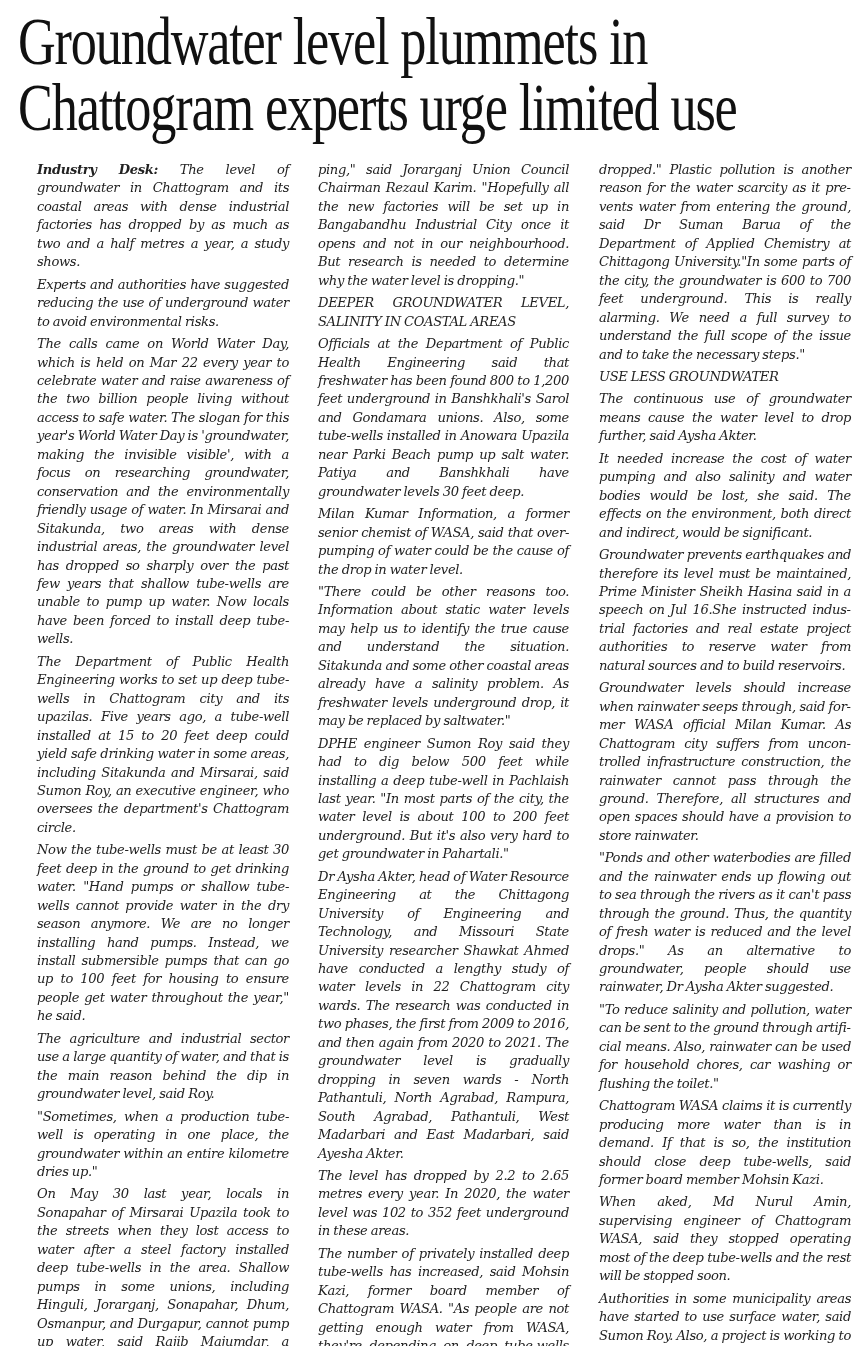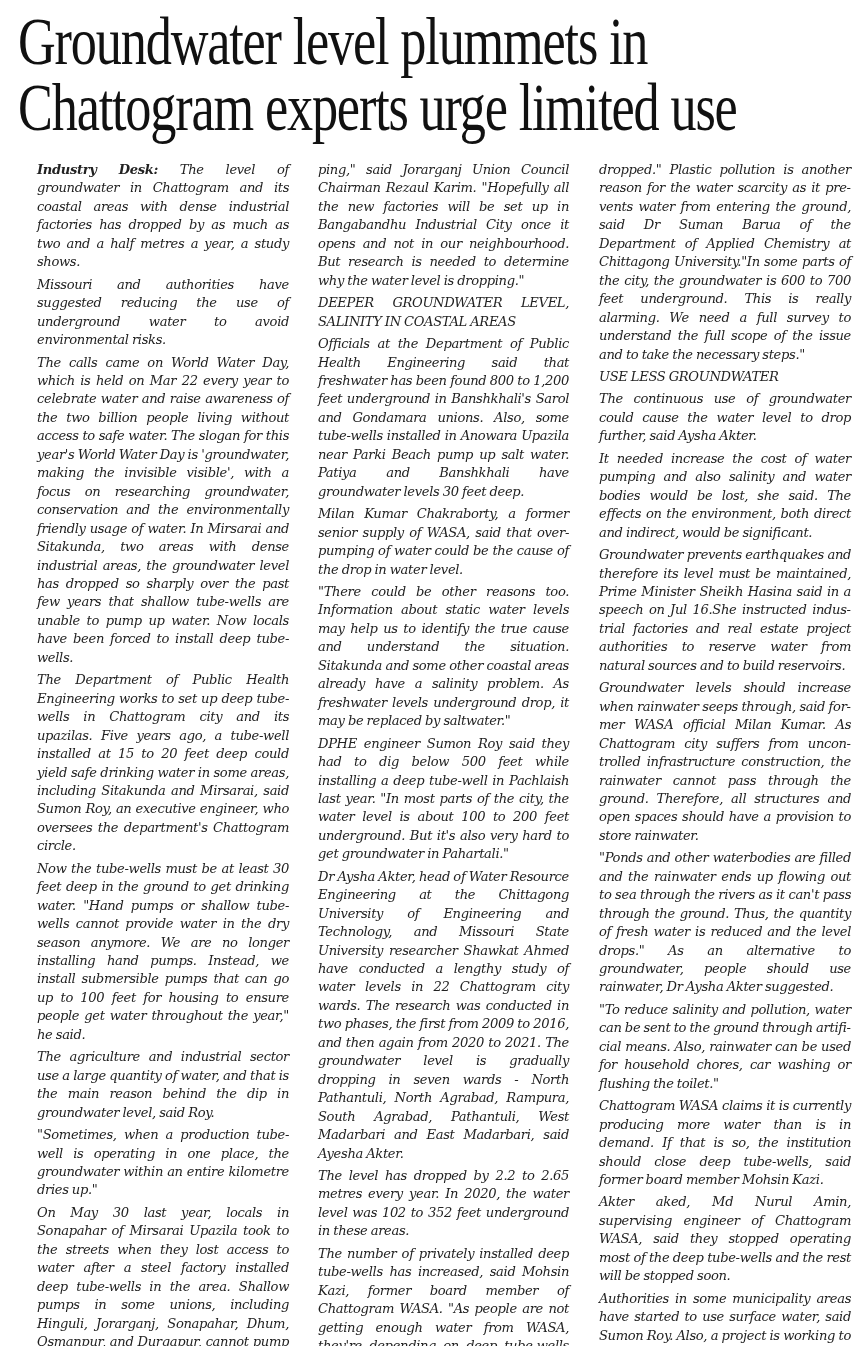--- a/index.html
+++ b/index.html
@@ -30,45 +30,45 @@
 </head>
 <body>
 
 <h1 class="headline" style="margin:0;font-weight:normal;">
   <div>Groundwater level plummets in</div>
   <div>Chattogram experts urge limited use</div>
 </h1>
 
 <div class="col" id="col1">
     <p><span class="byline">Industry Desk:</span><span> The level of groundwater in Chattogram and its coastal areas with dense industrial factories has dropped by as much as two and a half metres a year, a study shows.</span></p>
-    <p>Missouri and authorities have suggested reducing the use of underground water to avoid environmental risks.</p>
+    <p>Experts and authorities have suggested reducing the use of underground water to avoid environmental risks.</p>
     <p>The calls came on World Water Day, which is held on Mar 22 every year to cel­ebrate water and raise awareness of the two billion people living without access to safe water. The slogan for this year's World Water Day is 'groundwater, mak­ing the invisible visible', with a focus on researching groundwater, conservation and the environmentally friendly usage of water. In Mirsarai and Sitakunda, two areas with dense industrial areas, the groundwater level has dropped so sharply over the past few years that shal­low tube-wells are unable to pump up water. Now locals have been forced to install deep tube-wells.</p>
     <p>The Department of Public Health Engineering works to set up deep tube-wells in Chattogram city and its upazilas. Five years ago, a tube-well installed at 15 to 20 feet deep could yield safe drinking water in some areas, including Sitakunda and Mirsarai, said Sumon Roy, an execu­tive engineer, who oversees the depart­ment's Chattogram circle.</p>
     <p>Now the tube-wells must be at least 30 feet deep in the ground to get drinking water. "Hand pumps or shallow tube-wells cannot provide water in the dry sea­son anymore. We are no longer installing hand pumps. Instead, we install sub­mersible pumps that can go up to 100 feet for housing to ensure people get water throughout the year," he said.</p>
     <p>The agriculture and industrial sector use a large quantity of water, and that is the main reason behind the dip in groundwa­ter level, said Roy.</p>
     <p>"Sometimes, when a production tube-well is operating in one place, the groundwa­ter within an entire kilometre dries up."</p>
     <p>On May 30 last year, locals in Sonapahar of Mirsarai Upazila took to the streets when they lost access to water after a steel factory installed deep tube-wells in the area. Shallow pumps in some unions, including Hinguli, Jorarganj, Sonapahar, Dhum, Osmanpur, and Durgapur, can­not pump up water, said Rajib Majumdar, a resident from Jorarganj. In some cases, privately installed tube-wells were able to pump up water only when they could reach 500 feet below ground.</p>
     <p>"Newly installed tube-wells can get water, but not the older ones. The reality is that the groundwater level has been drop­</p>
   </div>
 <div class="col" id="col2">
     <p>ping," said Jorarganj Union Council Chairman Rezaul Karim. "Hopefully all the new factories will be set up in Bangabandhu Industrial City once it opens and not in our neighbourhood. But research is needed to determine why the water level is dropping."</p>
     <p class="subhead">DEEPER GROUNDWATER LEVEL, SALINITY IN COASTAL AREAS</p>
     <p>Officials at the Department of Public Health Engineering said that freshwater has been found 800 to 1,200 feet under­ground in Banshkhali's Sarol and Gondamara unions. Also, some tube-wells installed in Anowara Upazila near Parki Beach pump up salt water. Patiya and Banshkhali have groundwater levels 30 feet deep.</p>
-    <p>Milan Kumar Chakraborty, a former sen­ior supply of WASA, said that over-pumping of water could be the cause of the drop in water level.</p>
+    <p>Milan Kumar Information, a former sen­ior chemist of WASA, said that over-pumping of water could be the cause of the drop in water level.</p>
     <p>"There could be other reasons too. Information about static water levels may help us to identify the true cause and understand the situation. Sitakunda and some other coastal areas already have a salinity problem. As freshwater levels underground drop, it may be replaced by saltwater."</p>
     <p>DPHE engineer Sumon Roy said they had to dig below 500 feet while installing a deep tube-well in Pachlaish last year. "In most parts of the city, the water level is about 100 to 200 feet underground. But it's also very hard to get groundwater in Pahartali."</p>
     <p>Dr Aysha Akter, head of Water Resource Engineering at the Chittagong University of Engineering and Technology, and Missouri State University researcher Shawkat Ahmed have conducted a lengthy study of water levels in 22 Chattogram city wards. The research was conducted in two phases, the first from 2009 to 2016, and then again from 2020 to 2021. The groundwater level is gradu­ally dropping in seven wards - North Pathantuli, North Agrabad, Rampura, South Agrabad, Pathantuli, West Madarbari and East Madarbari, said Ayesha Akter.</p>
     <p>The level has dropped by 2.2 to 2.65 metres every year. In 2020, the water level was 102 to 352 feet underground in these areas.</p>
     <p>The number of privately installed deep tube-wells has increased, said Mohsin Kazi, former board member of Chattogram WASA. "As people are not getting enough water from WASA, they're depending on deep tube-wells and that is one reason the groundwater level has</p>
   </div>
 <div class="col" id="col3">
     <p>dropped." Plastic pollution is another reason for the water scarcity as it pre­vents water from entering the ground, said Dr Suman Barua of the Department of Applied Chemistry at Chittagong University."In some parts of the city, the groundwater is 600 to 700 feet under­ground. This is really alarming. We need a full survey to understand the full scope of the issue and to take the necessary steps."</p>
     <p class="subhead">USE LESS GROUNDWATER</p>
-    <p>The continuous use of groundwater could cause the water level to drop further, said Aysha Akter.</p>
+    <p>The continuous use of groundwater means cause the water level to drop further, said Aysha Akter.</p>
     <p>It needed increase the cost of water pump­ing and also salinity and water bodies would be lost, she said. The effects on the environment, both direct and indirect, would be significant.</p>
     <p>Groundwater prevents earthquakes and therefore its level must be maintained, Prime Minister Sheikh Hasina said in a speech on Jul 16.She instructed indus­trial factories and real estate project authorities to reserve water from natural sources and to build reservoirs.</p>
     <p>Groundwater levels should increase when rainwater seeps through, said for­mer WASA official Milan Kumar. As Chattogram city suffers from uncon­trolled infrastructure construction, the rainwater cannot pass through the ground. Therefore, all structures and open spaces should have a provision to store rainwater.</p>
     <p>"Ponds and other waterbodies are filled and the rainwater ends up flowing out to sea through the rivers as it can't pass through the ground. Thus, the quantity of fresh water is reduced and the level drops." As an alternative to groundwater, people should use rainwater, Dr Aysha Akter suggested.</p>
     <p>"To reduce salinity and pollution, water can be sent to the ground through artifi­cial means. Also, rainwater can be used for household chores, car washing or flushing the toilet."</p>
     <p>Chattogram WASA claims it is currently producing more water than is in demand. If that is so, the institution should close deep tube-wells, said former board mem­ber Mohsin Kazi.</p>
-    <p>Akter aked, Md Nurul Amin, supervising engineer of Chattogram WASA, said they stopped operating most of the deep tube-wells and the rest will be stopped soon.</p>
+    <p>When aked, Md Nurul Amin, supervising engineer of Chattogram WASA, said they stopped operating most of the deep tube-wells and the rest will be stopped soon.</p>
     <p>Authorities in some municipality areas have started to use surface water, said Sumon Roy. Also, a project is working to supply water from the Sangu River after treatment, he said.</p>
   </div>
 
 </body></html>

